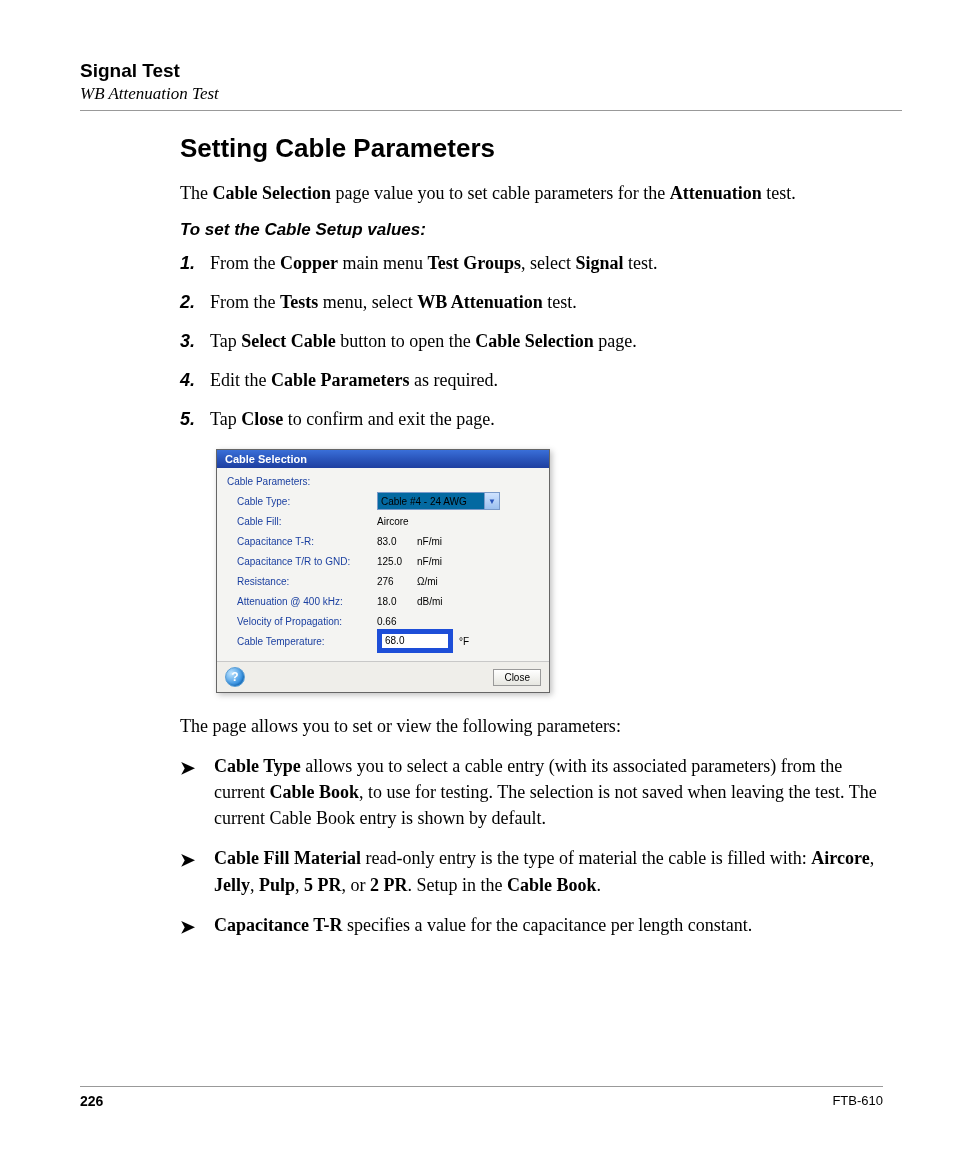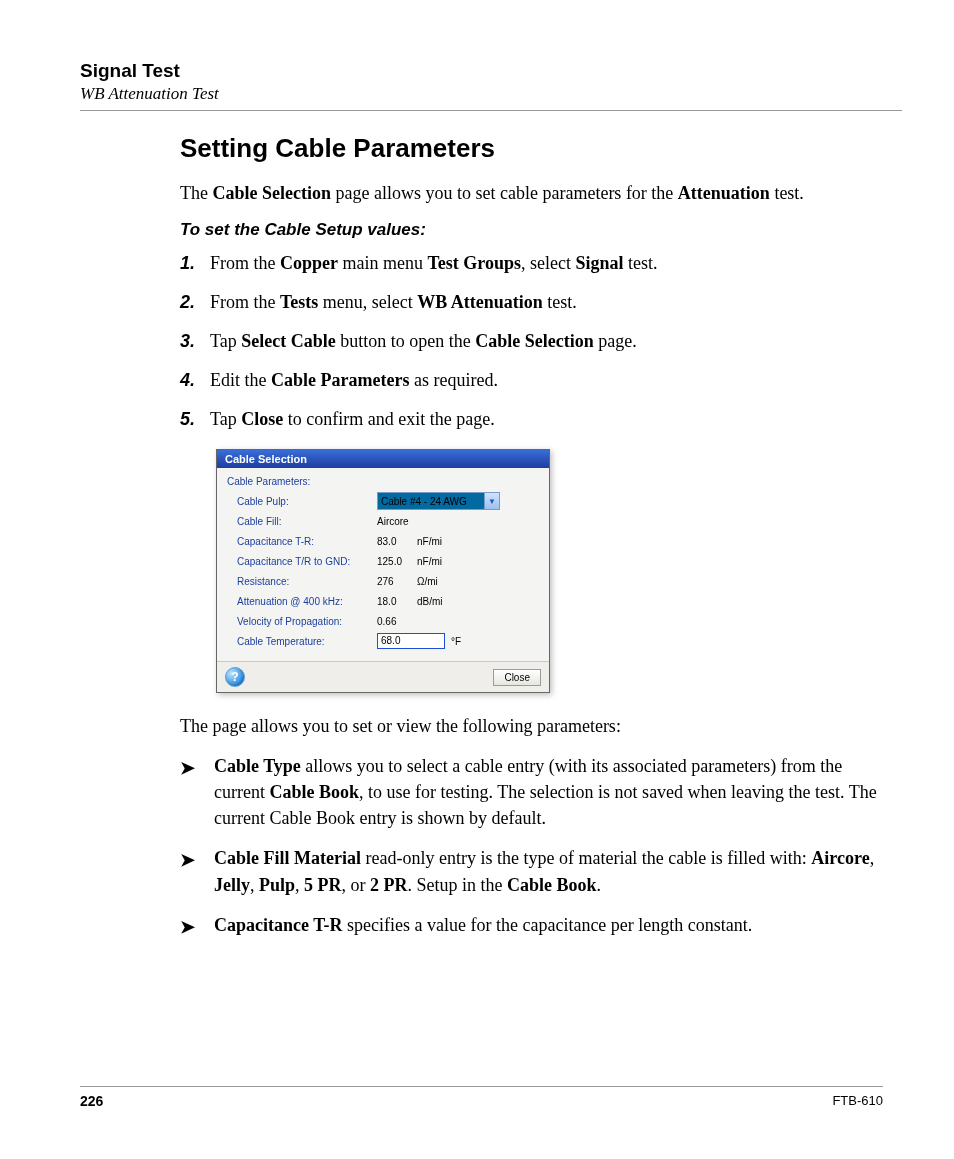--- a/index.html
+++ b/index.html
@@ -151,21 +151,21 @@
     background: linear-gradient(to bottom,#cfe3ff,#9cc0ef);
     border-left: 1px solid #7a9ac9;
     display: flex;
     align-items: center;
     justify-content: center;
     color: #2a55bb;
     font-size: 8px;
   }
   .textbox {
     display: inline-block;
-    border: 1px solid #1d4ed8;
+    border: 5px solid #1d4ed8;
     background: #fff;
     height: 14px;
     width: 60px;
     font-size: 10px;
     padding: 0 3px;
     color: #000;
     line-height: 14px;
   }
   .dialog-footer {
     border-top: 1px solid #c8c8c8;
@@ -226,21 +226,21 @@
     <div class="header-title">Signal Test</div>
     <div class="header-sub">WB Attenuation Test</div>
   </div>
   <hr class="hr">
 
   <div class="content">
 
     <div class="h1">Setting Cable Parameters</div>
 
     <div class="body-text">
-      <span>The </span><b>Cable Selection</b><span> page allows you to set cable parameters for the </span><b>Attenuation</b><span> test.</span>
+      <span>The </span><b>Cable Selection</b><span> page value you to set cable parameters for the </span><b>Attenuation</b><span> test.</span>
     </div>
 
     <div class="subhead">To set the Cable Setup values:</div>
 
     <ol class="ol">
       <li>
         <span class="ol-num">1.</span>
         <span>
           <span>From the </span><b>Copper</b><span> main menu </span><b>Test Groups</b><span>, select </span><b>Signal</b><span> test.</span>
         </span>
@@ -270,21 +270,21 @@
         </span>
       </li>
     </ol>
 
     <div class="dialog-wrap">
       <div class="dialog">
         <div class="titlebar">Cable Selection</div>
         <div class="group-label">Cable Parameters:</div>
         <div class="param-rows">
           <div class="prow">
-            <span class="plabel">Cable Pulp:</span>
+            <span class="plabel">Cable Type:</span>
             <span class="dropdown">
               <span>Cable #4 - 24 AWG</span>
               <span class="dd-btn">▼</span>
             </span>
           </div>
           <div class="prow">
             <span class="plabel">Cable Fill:</span>
             <span class="pval">Aircore</span>
           </div>
           <div class="prow">

